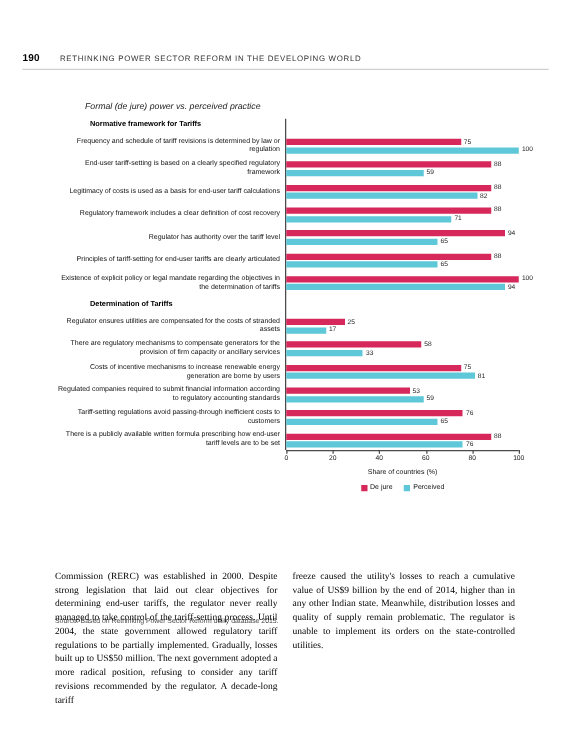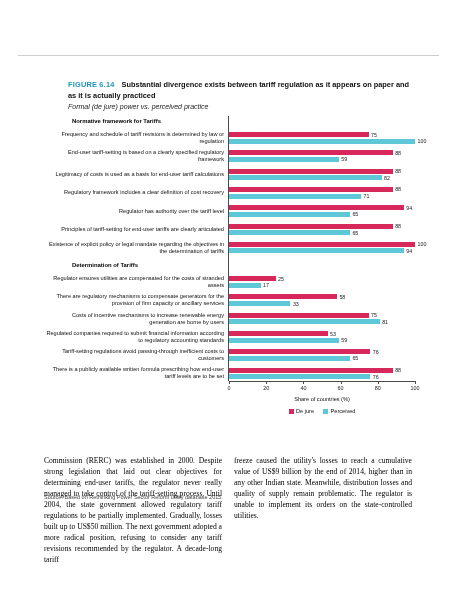--- a/index.html
+++ b/index.html
@@ -139,27 +139,28 @@
     hyphens: auto;
   }
   .col p { margin: 0; }
   .col p.ind { text-indent: 8px; }
 </style>
 </head>
 <body>
 
 <div class="page">
 
+  <div class="runhead">
+    <span class="folio">190</span>
+    <span class="rtitle">RETHINKING POWER SECTOR REFORM IN THE DEVELOPING WORLD</span>
+  </div>
   <div class="rule"></div>
 
   <div class="figwrap">
 
-    <div class="figtitle">
-      <span class="fignum">FIGURE 6.14</span><span class="figsp"></span><span>Substantial divergence exists between tariff regulation as it appears on paper and as it is actually practiced</span>
-    </div>
     <div class="figsub">Formal (de jure) power vs. perceived practice</div>
 
     <div class="chart">
       <div class="labelcol" id="labelcol">
           <div class="grp-head" style="top: 2px;">Normative framework for Tariffs</div>
           <div class="row-label" style="top: 14.8px;">Frequency and schedule of tariff revisions is determined by law or regulation</div>
           <div class="row-label" style="top: 33.1px;">End-user tariff-setting is based on a clearly specified regulatory framework</div>
           <div class="row-label" style="top: 54.9px;">Legitimacy of costs is used as a basis for end-user tariff calculations</div>
           <div class="row-label" style="top: 73.2px;">Regulatory framework includes a clear definition of cost recovery</div>
           <div class="row-label" style="top: 91.5px;">Regulator has authority over the tariff level</div>

